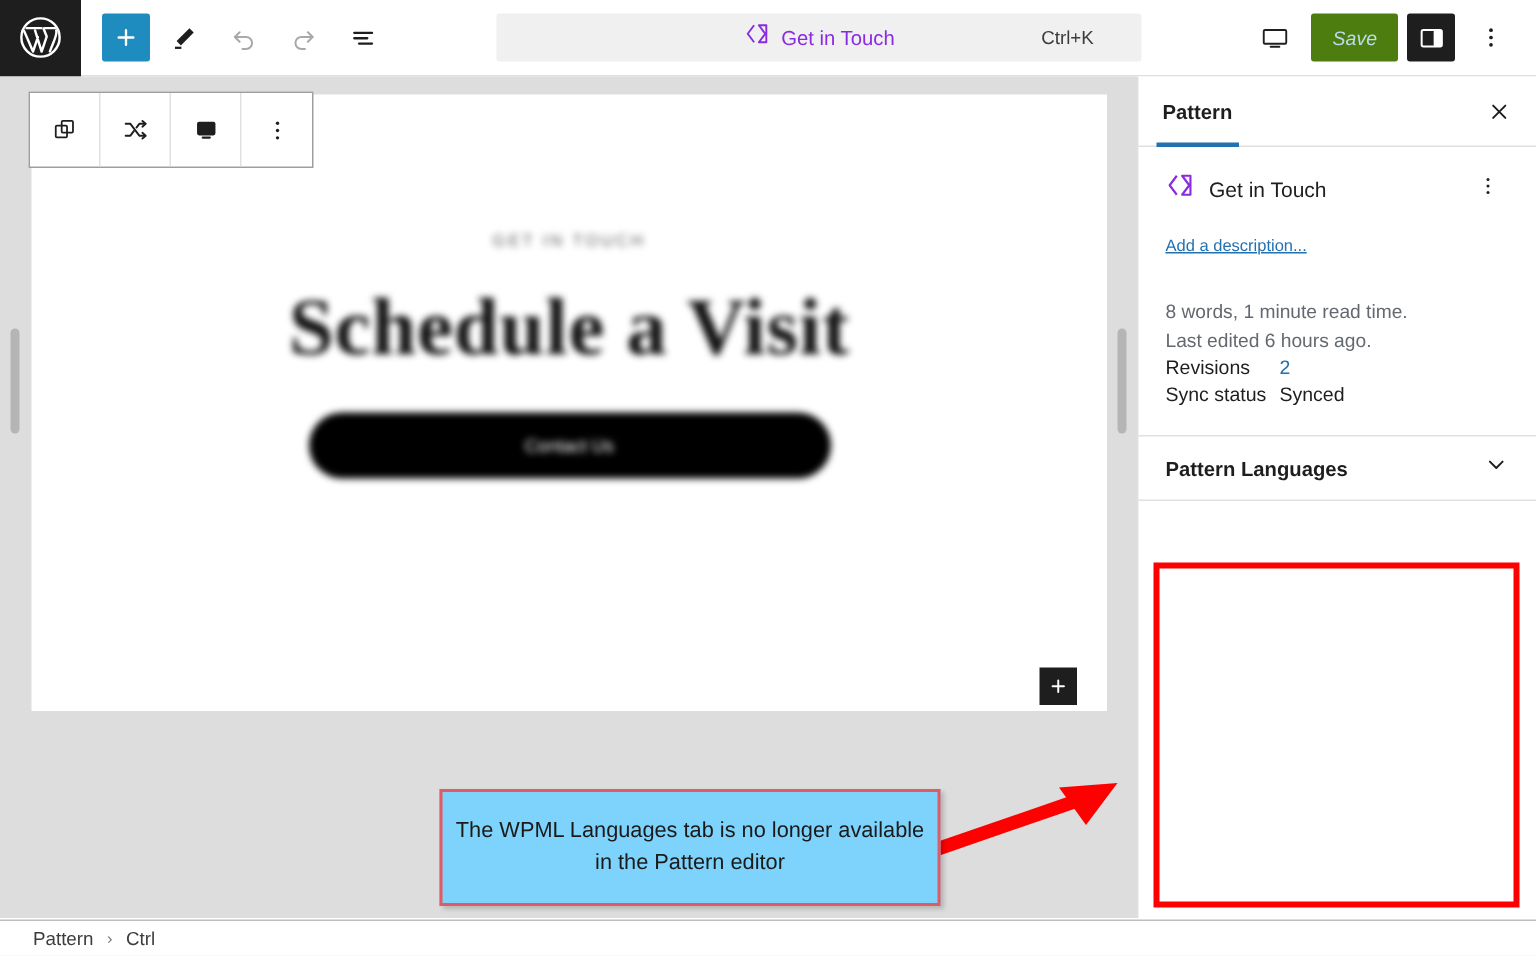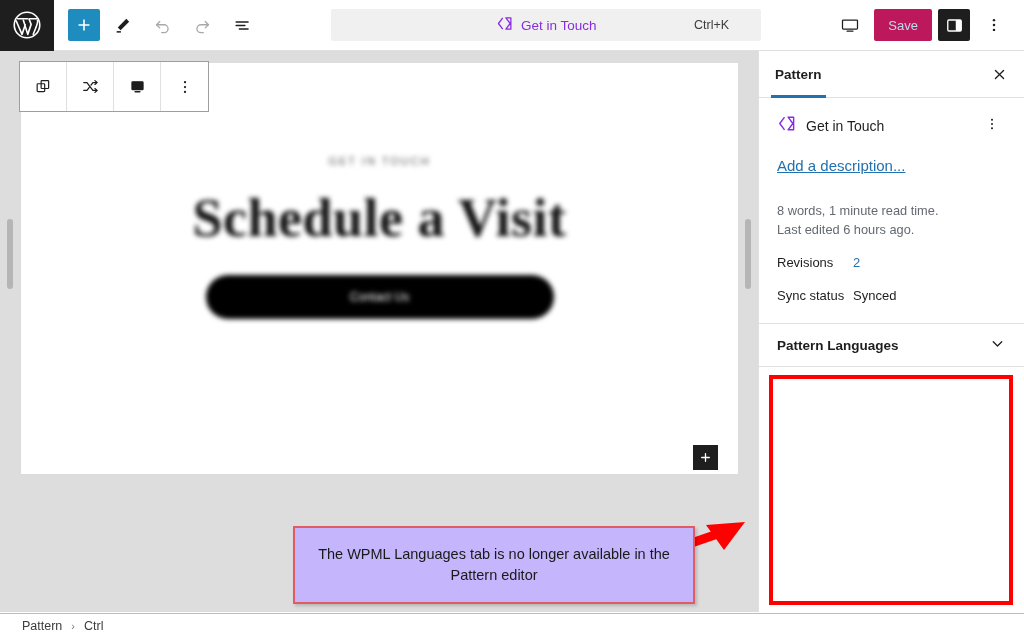--- a/index.html
+++ b/index.html
@@ -39,23 +39,23 @@
     position: absolute; left: 0; right: 0; display: flex;
     align-items: center; justify-content: center; gap: 8px;
   }
   .chip-title { font-size: 13.5px; color: #8a2be2; }
   .chip-shortcut {
     position: absolute; right: 32px; font-size: 12.5px; color: #3c3c3c;
   }
 
   .tb-right { display: flex; align-items: center; gap: 6px; padding-right: 12px; flex: none; }
   .save-btn {
-    background: #be185d; color: #bcdcec; border: none;
+    background: #4d7c0f; color: #bcdcec; border: none;
     height: 32px; padding: 0 14px; border-radius: 2px;
-    font-size: 13px; font-family: inherit; cursor: pointer;
+    font-size: 13px; font-family: inherit; cursor: pointer; font-style: italic;
   }
   .sidebar-toggle {
     width: 32px; height: 32px; background: #1e1e1e; border-radius: 2px;
     display: flex; align-items: center; justify-content: center; cursor: pointer;
   }
 
   
   .editor {
     position: absolute; left: 0; top: 51px; width: 758px; height: 561px;
     background: #dddddd; overflow: hidden;
@@ -99,22 +99,22 @@
     background: #1e1e1e; color: #fff; display: flex; align-items: center;
     justify-content: center; cursor: pointer;
   }
 
   .resizer { position: absolute; width: 6px; height: 70px; background: #b5b5b5; border-radius: 3px; }
   .resizer.left { left: 7px; top: 168px; }
   .resizer.right { left: 745px; top: 168px; }
 
   
   .callout {
-    position: absolute; left: 293px; top: 526px; width: 402px; height: 78px;
-    background: #c4b5fd; border: 2px solid #e15b64;
+    position: absolute; left: 293px; top: 526px; width: 334px; height: 78px;
+    background: #7dd3fc; border: 2px solid #e15b64;
     box-shadow: 2px 2px 3px rgba(0,0,0,.18);
     display: flex; align-items: center; justify-content: center; text-align: center;
     padding: 0 2px;
   }
   .callout-text { font-size: 14.5px; color: #1a1a1a; line-height: 1.45; }
   .arrow-svg { position: absolute; left: 620px; top: 505px; width: 150px; height: 80px; }
 
   
   .sidebar {
     position: absolute; left: 758px; top: 51px; width: 266px; height: 561px;
@@ -136,26 +136,26 @@
   .sb-close {
     position: absolute; right: 10px; width: 30px; height: 30px;
     display: flex; align-items: center; justify-content: center; cursor: pointer;
   }
 
   .sb-body { padding: 16px 18px 0 18px; }
   .pattern-row { display: flex; align-items: center; gap: 10px; position: relative; }
   .pattern-name { font-size: 14px; color: #1e1e1e; }
   .pattern-more { position: absolute; right: 0; cursor: pointer; padding: 2px 6px; }
   .desc-link {
-    display: inline-block; margin-top: 20px; font-size: 15px;
+    display: inline-block; margin-top: 20px; font-size: 11px;
     color: #2271b1; text-decoration: underline; cursor: pointer;
   }
   .meta-line { font-size: 12.8px; color: #646970; margin-top: 28px; }
   .meta-line.tight { margin-top: 4px; }
-  .kv { display: flex; margin-top: 18px; font-size: 13px; }
+  .kv { display: flex; margin-top: 3px; font-size: 13px; }
   .kv-key { width: 76px; color: #1e1e1e; }
   .kv-val { color: #1e1e1e; }
   .kv-val.link { color: #2271b1; cursor: pointer; }
 
   .sb-section {
     margin-top: 20px; border-top: 1px solid #e0e0e0; border-bottom: 1px solid #e0e0e0;
     height: 44px; display: flex; align-items: center; justify-content: space-between;
     padding: 0 18px; cursor: pointer;
   }
   .sb-section-title { font-size: 13.5px; font-weight: 600; color: #1e1e1e; }

